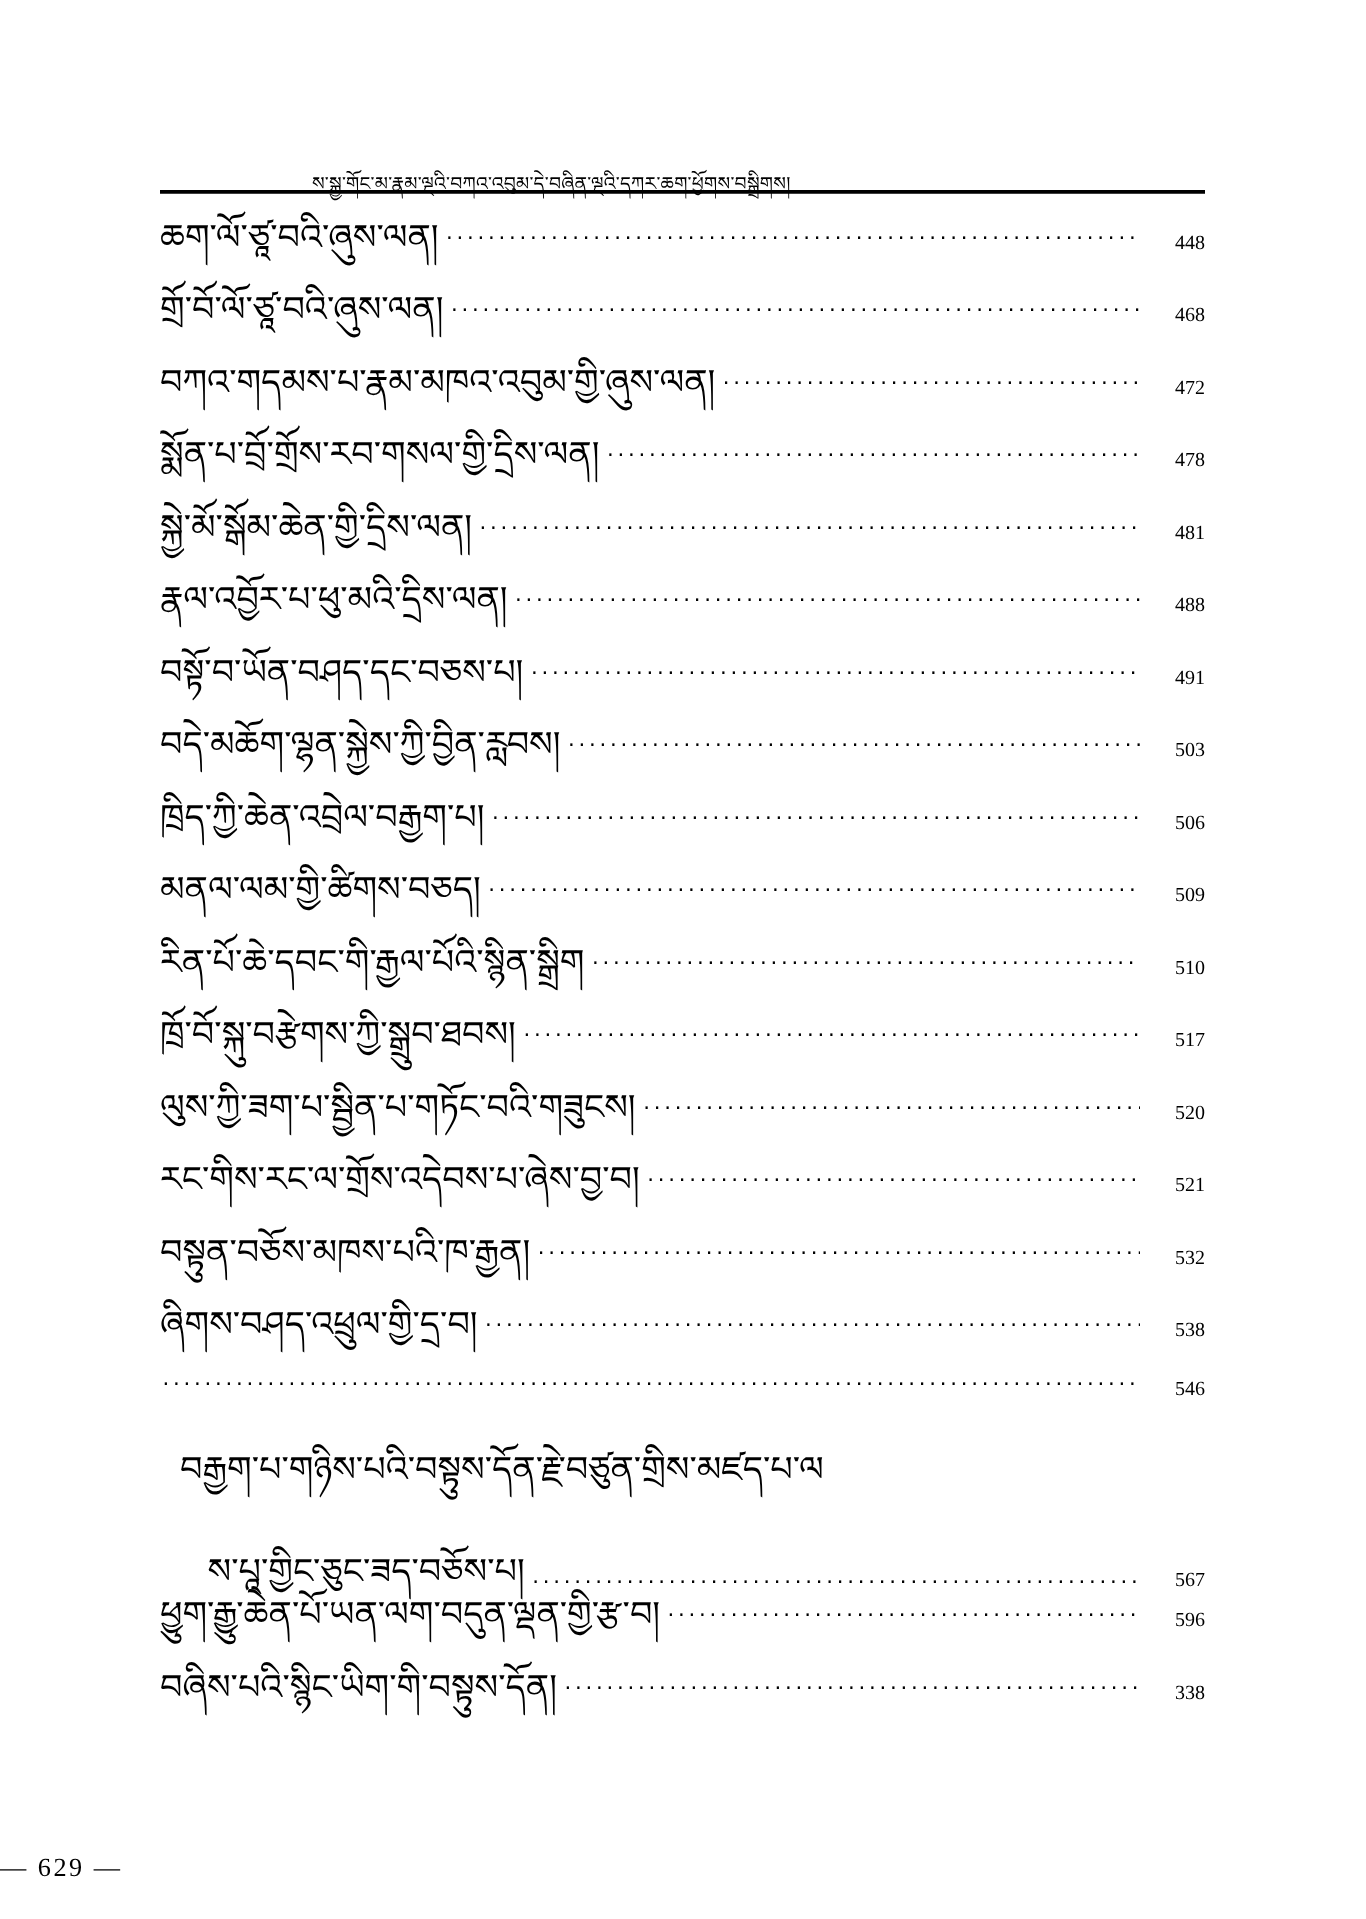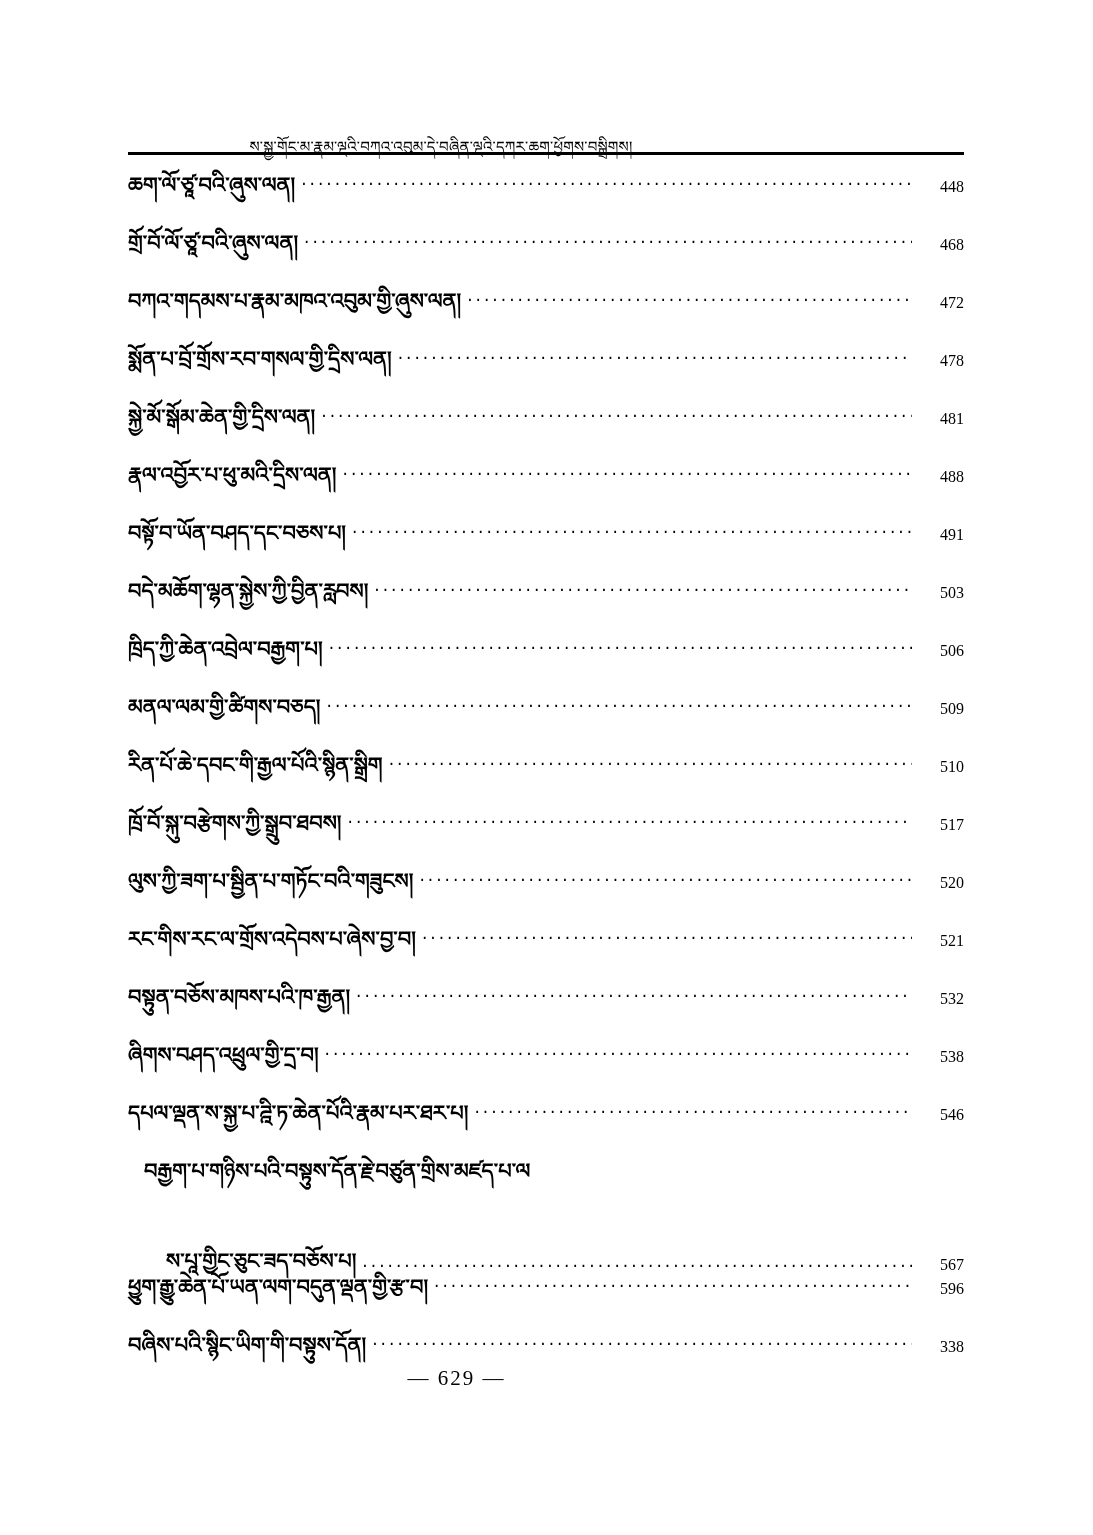--- a/index.html
+++ b/index.html
@@ -49,26 +49,25 @@
   }
   .toc-row {
     display: flex;
     align-items: baseline;
     width: 100%;
     margin: 0;
     padding: 0;
     height: 58px;
   }
   .toc-title {
-    font-size: 21px;
+    font-size: 28px;
     line-height: 1.25;
     white-space: nowrap;
     flex: 0 0 auto;
     padding-right: 4px;
-    font-weight: bold;
   }
   .toc-dots {
     flex: 1 1 auto;
     position: relative;
     height: 1em;
     overflow: hidden;
     margin: 0 2px;
   }
   .toc-dots::after {
     content: "........................................................................................................................................................................................................";
@@ -104,23 +103,23 @@
   }
   .toc-row.wrap .line2 {
     display: flex;
     align-items: flex-end;
     height: 58px;
     padding-left: 38px;
   }
   .folio {
     position: absolute;
     left: 0;
-    top: 1366px;
+    top: 1482px;
     width: 971px;
-    text-align: center;
+    text-align: left;
     font-size: 21px;
     font-family: "Liberation Serif", "DejaVu Serif", serif;
     padding-right: 58px;
     box-sizing: border-box;
   }
   .folio-inner { letter-spacing: 2px; }
 </style>
 </head>
 <body>
 
@@ -222,21 +221,20 @@
       <span class="toc-page">532</span>
     </div>
 
     <div class="toc-row">
       <span class="toc-title">ཞིགས་བཤད་འཕྲུལ་གྱི་དྲ་བ།</span>
       <span class="toc-dots"></span>
       <span class="toc-page">538</span>
     </div>
 
     <div class="toc-row">
-      <span class="toc-title">དཔལ་ལྡན་ས་སྐྱ་པ་ཌྰི་ཏ་ཆེན་པོའི་རྣམ་པར་ཐར་པ།</span>
       <span class="toc-dots"></span>
       <span class="toc-page">546</span>
     </div>
 
     <div class="toc-row wrap">
       <div class="line1 no-dots">
         <span class="toc-title">བརྒྱག་པ་གཉིས་པའི་བསྟུས་དོན་རྗེ་བཙུན་གྲིས་མཛད་པ་ལ</span>
       </div>
       <div class="line2">
         <span class="toc-title">ས་པཱ་གྱིང་ཅུང་ཟད་བཅོས་པ།</span>

